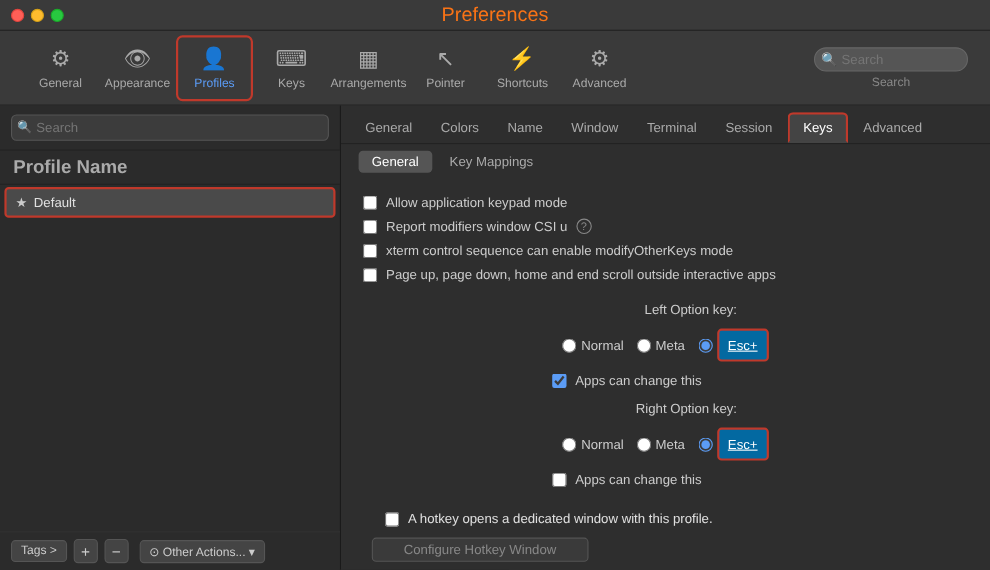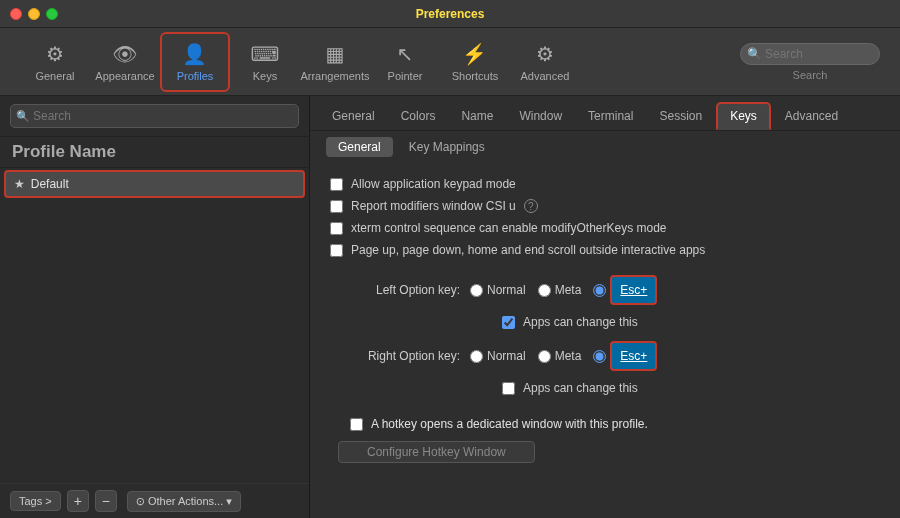--- a/index.html
+++ b/index.html
@@ -32,23 +32,23 @@
     }
     .titlebar-btn {
       width: 12px; height: 12px;
       border-radius: 50%;
       display: inline-block;
     }
     .btn-close { background: #ff5f57; border: 1px solid #e0443e; }
     .btn-min { background: #febc2e; border: 1px solid #d4a017; }
     .btn-max { background: #28c840; border: 1px solid #1aab29; }
     .titlebar-title {
-      font-size: 12px;
-      font-weight: 700;
-      color: #fde047;
+      font-size: 18px;
+      font-weight: 400;
+      color: #f97316;
     }
 
     
     .toolbar {
       background: #3a3a3a;
       height: 68px;
       display: flex;
       align-items: center;
       padding: 0 20px;
       border-bottom: 1px solid #222;
@@ -302,20 +302,21 @@
       color: #888;
       cursor: pointer;
     }
 
     
     .option-key-row {
       display: flex;
       align-items: center;
       margin-bottom: 10px;
       gap: 10px;
+      flex-direction: column;
     }
     .option-key-label {
       font-size: 12px;
       color: #ccc;
       width: 130px;
       text-align: right;
     }
     .radio-group {
       display: flex;
       align-items: center;

